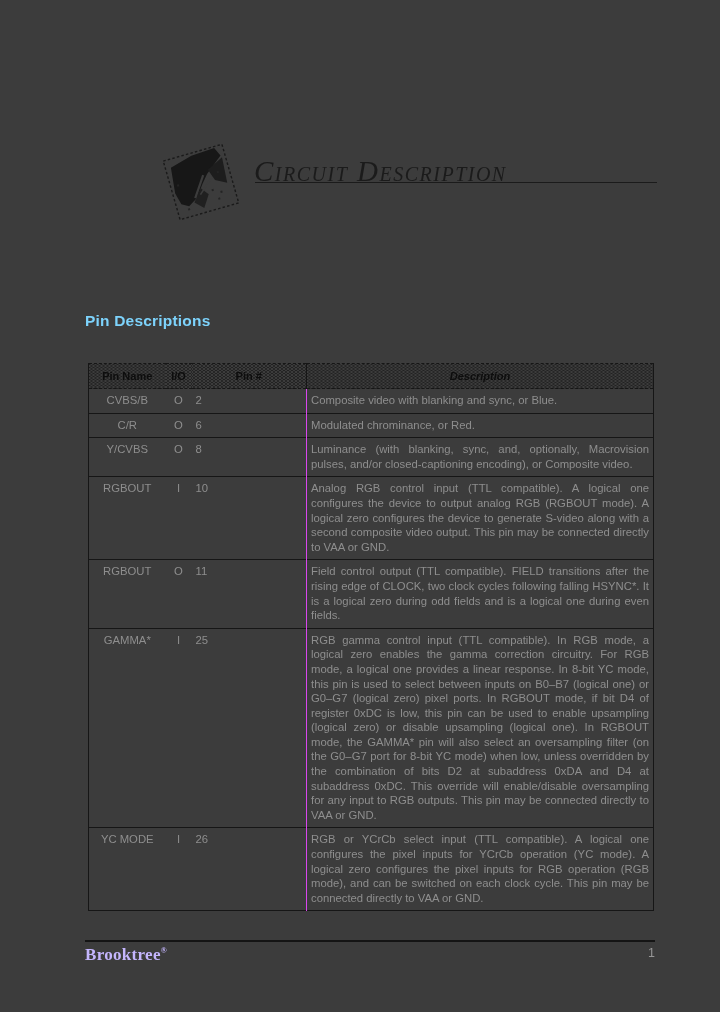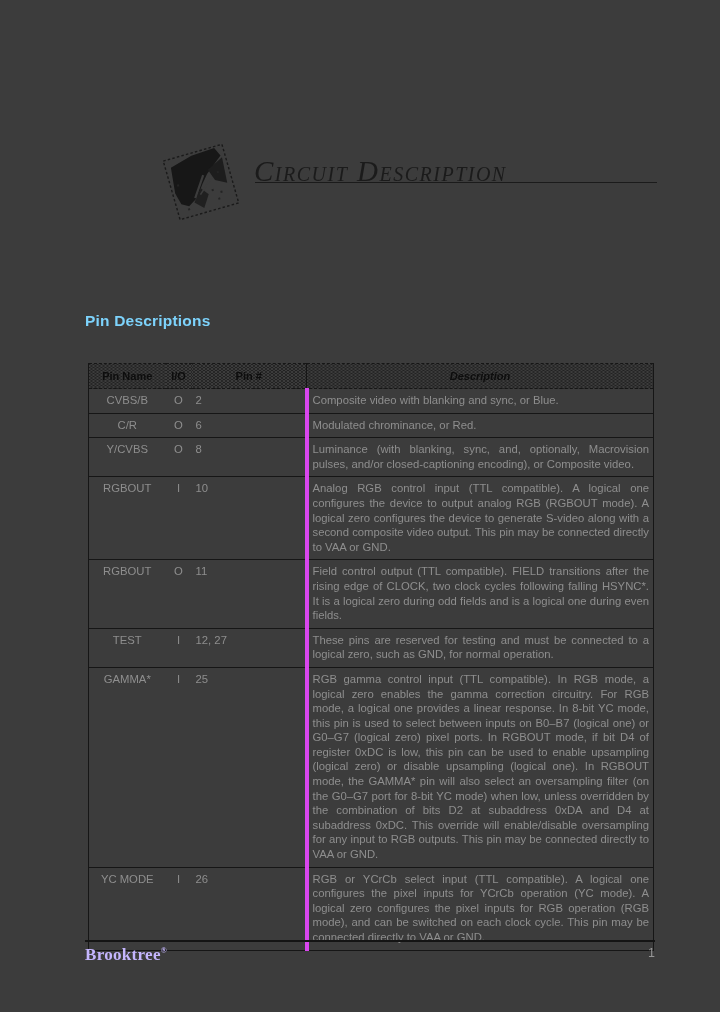--- a/index.html
+++ b/index.html
@@ -88,21 +88,21 @@
   table.pin-table td {
     vertical-align: top;
     padding: 4px 4px 5px 4px;
     line-height: 14.6px;
   }
   table.pin-table tbody tr + tr td { border-top: 1px solid #161616; }
   td.col-name { text-align: center; }
   td.col-io   { text-align: center; }
   td.col-pin  { text-align: left; padding-left: 8px; }
   td.col-desc {
-    border-left: 4px solid #d946ef;
+    border-left: 1px solid #d946ef;
     text-align: justify;
     padding: 4px 8px 5px 8px;
   }
   
   .footer-rule {
     position: absolute;
     left: 85px; top: 940px;
     width: 570px; height: 2px;
     background: #141414;
   }
@@ -194,26 +194,20 @@
             <td class="col-pin">10</td>
             <td class="col-desc">Analog RGB control input (TTL compatible). A logical one configures the device to output analog RGB (RGBOUT mode). A logical zero configures the device to generate S-video along with a second composite video output. This pin may be connected directly to VAA or GND.</td>
           </tr>
           <tr>
             <td class="col-name">RGBOUT</td>
             <td class="col-io">O</td>
             <td class="col-pin">11</td>
             <td class="col-desc">Field control output (TTL compatible). FIELD transitions after the rising edge of CLOCK, two clock cycles following falling HSYNC*. It is a logical zero during odd fields and is a logical one during even fields.</td>
           </tr>
           <tr>
-            <td class="col-name">TEST</td>
-            <td class="col-io">I</td>
-            <td class="col-pin">12, 27</td>
-            <td class="col-desc">These pins are reserved for testing and must be connected to a logical zero, such as GND, for normal operation.</td>
-          </tr>
-          <tr>
             <td class="col-name">GAMMA*</td>
             <td class="col-io">I</td>
             <td class="col-pin">25</td>
             <td class="col-desc">RGB gamma control input (TTL compatible). In RGB mode, a logical zero enables the gamma correction circuitry. For RGB mode, a logical one provides a linear response. In 8-bit YC mode, this pin is used to select between inputs on B0–B7 (logical one) or G0–G7 (logical zero) pixel ports. In RGBOUT mode, if bit D4 of register 0xDC is low, this pin can be used to enable upsampling (logical zero) or disable upsampling (logical one). In RGBOUT mode, the GAMMA* pin will also select an oversampling filter (on the G0–G7 port for 8-bit YC mode) when low, unless overridden by the combination of bits D2 at subaddress 0xDA and D4 at subaddress 0xDC. This override will enable/disable oversampling for any input to RGB outputs. This pin may be connected directly to VAA or GND.</td>
           </tr>
           <tr>
             <td class="col-name">YC MODE</td>
             <td class="col-io">I</td>
             <td class="col-pin">26</td>
             <td class="col-desc">RGB or YCrCb select input (TTL compatible). A logical one configures the pixel inputs for YCrCb operation (YC mode). A logical zero configures the pixel inputs for RGB operation (RGB mode), and can be switched on each clock cycle. This pin may be connected directly to VAA or GND.</td>

